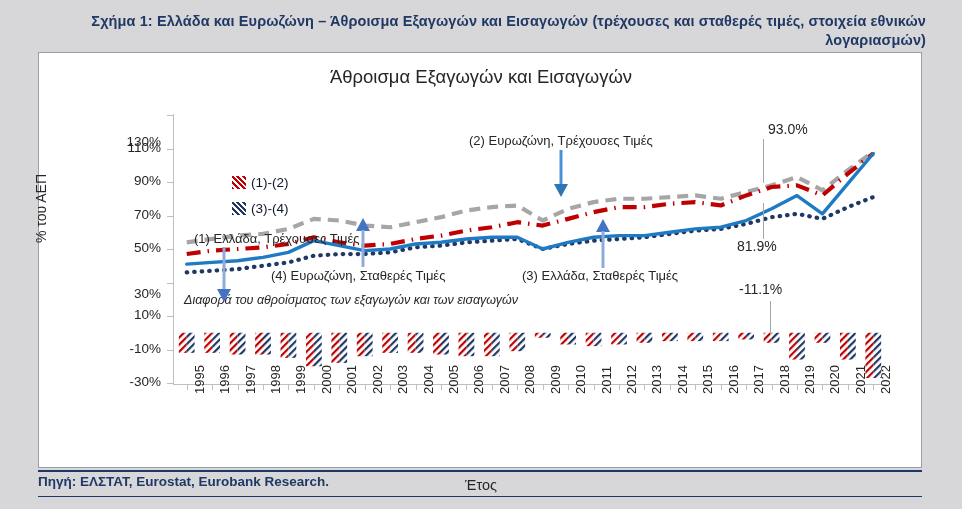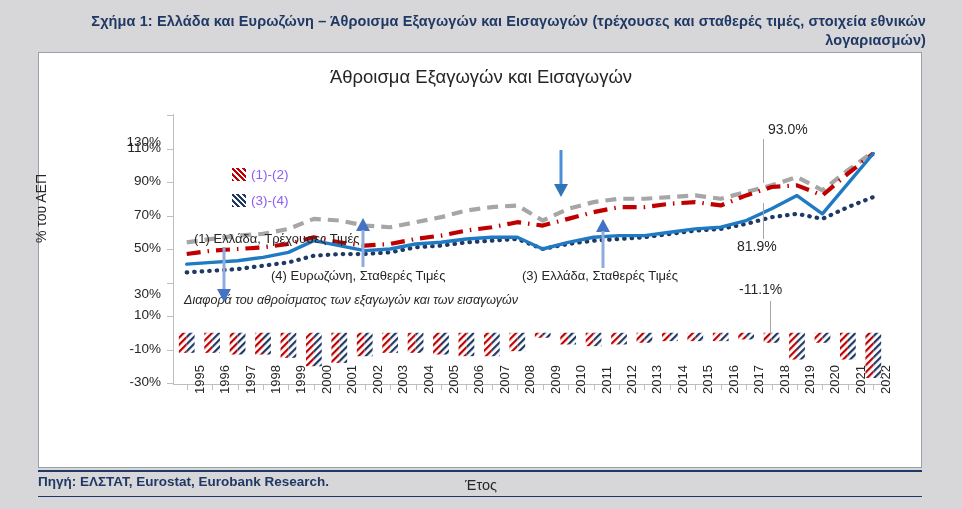--- a/index.html
+++ b/index.html
@@ -54,21 +54,21 @@
   .xtick-label{
     position:absolute;top:341px;font-size:13px;color:#262626;white-space:nowrap;
     transform:rotate(-90deg);transform-origin:left top;
   }
   .xlabel{
     position:absolute;left:0;top:424px;width:884px;text-align:center;
     font-size:14.5px;color:#262626;
   }
 
   
-  .legend{position:absolute;left:193px;top:108px;font-size:13.5px;color:#8b5cf6;}
+  .legend{position:absolute;left:193px;top:116px;font-size:13.5px;color:#0f172a;}
   .legend-row{display:flex;align-items:center;height:26px;}
   .swatch{width:14px;height:13px;margin-right:5px;display:inline-block;}
   .sw-red{
     background:
       repeating-linear-gradient(45deg,#c00000 0 2px,#ffffff 2px 4px);
   }
   .sw-navy{
     background:
       repeating-linear-gradient(45deg,#1f3864 0 2px,#ffffff 2px 4px);
   }
@@ -277,20 +277,21 @@
         <span>(1)-(2)</span>
       </div>
       <div class="legend-row">
         <span class="swatch sw-navy"></span>
         <span>(3)-(4)</span>
       </div>
     </div>
 
     <div class="ann" style="left:155px;top:178px;">(1) Ελλάδα, Τρέχουσες Τιμές</div>
 
+    <div class="ann" style="left:430px;top:80px;">(2) Ευρωζώνη, Τρέχουσες Τιμές</div>
 
     <div class="ann" style="left:483px;top:215px;">(3) Ελλάδα, Σταθερές Τιμές</div>
 
     <div class="ann" style="left:232px;top:215px;">(4) Ευρωζώνη, Σταθερές Τιμές</div>
 
     <div class="ann-note" style="left:145px;top:240px;">
       <div>Διαφορά του αθροίσματος των εξαγωγών και των εισαγωγών</div>
     </div>
 
     <div class="val" style="left:729px;top:68px;">93.0%</div>

